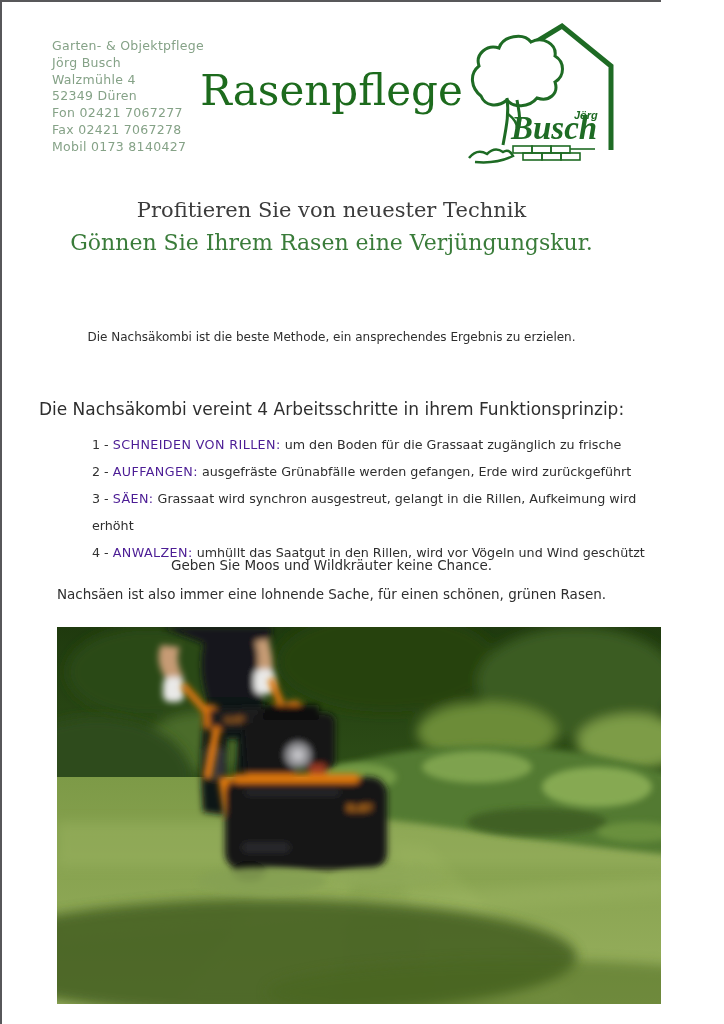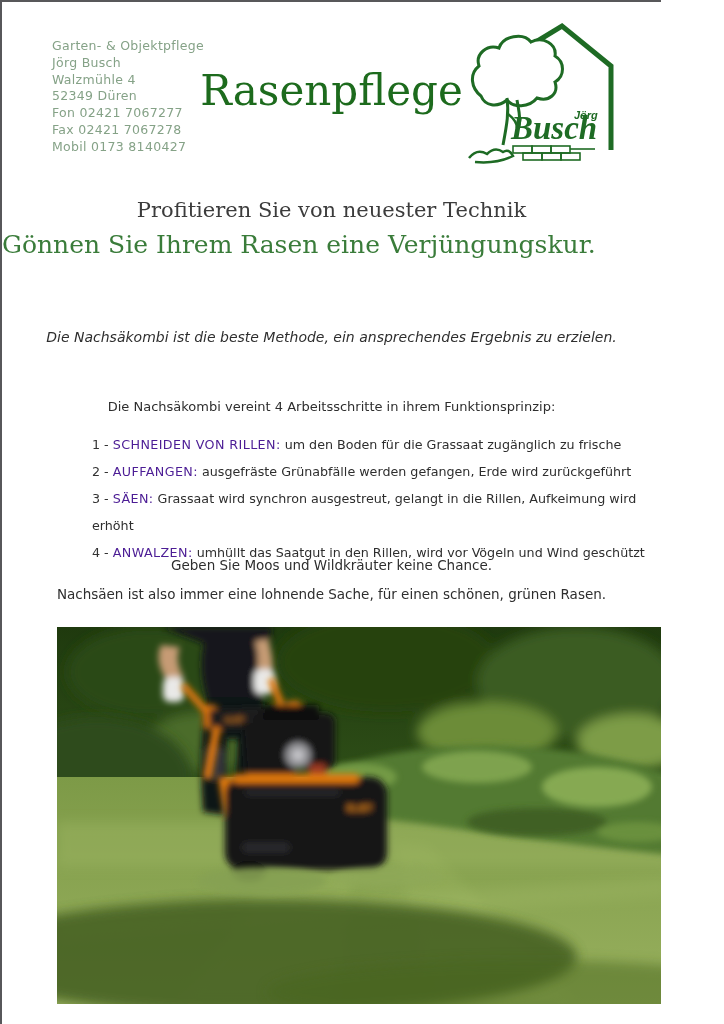--- a/index.html
+++ b/index.html
@@ -11,27 +11,27 @@
   }
   
   .contact { position:absolute; left:50px; top:36px; font-size:12.5px; line-height:16.8px;
              color:#85a287; letter-spacing:.3px; }
   .page-title { position:absolute; left:0; right:0; top:64px; text-align:center;
                 font-family:"DejaVu Serif", serif; font-size:42px; color:#1d6b1d; }
   .logo { position:absolute; right:16px; top:16px;font-style:italic; }
   
   .intro1 { position:absolute; left:0; right:0; top:185px; text-align:center;
             font-family:"DejaVu Serif", serif; font-size:21px; color:#3c3c3c;margin-top:11px; }
-  .intro2 { position:absolute; left:0; right:0; top:228px; text-align:left;
-            font-family:"DejaVu Serif", serif; font-size:25px; color:#3a7c3a; }
+  .intro2 { position:absolute; left:0; right:0; top:228px; text-align:center;
+            font-family:"DejaVu Serif", serif; font-size:22px; color:#3a7c3a; }
   
   .paragraph { position:absolute; left:0; right:0; top:321px; text-align:center;
-               font-size:14px; line-height:28px; color:#2e2e2e;font-style:italic; }
+               font-size:12px; line-height:28px; color:#2e2e2e; }
   .steps-intro { position:absolute; left:0; right:0; top:397px; text-align:center;
-                 font-size:13px; color:#2e2e2e; }
+                 font-size:17px; color:#2e2e2e; }
   .steps { position:absolute; left:90px; top:429px; font-size:12.7px; line-height:27px; color:#333333; }
   .step-kw { color:#4c1d95; letter-spacing:.4px; }
   .step-num { color:#333333; }
   .step-text { color:#2e2e2e; }
   .closing { position:absolute; left:0; right:0; top:549px; text-align:center;
              font-size:13.5px; line-height:28.5px; color:#2e2e2e; }
   
   .photo { position:absolute; left:55px; top:625px; width:613px; height:377px; }
 </style>
 </head>

